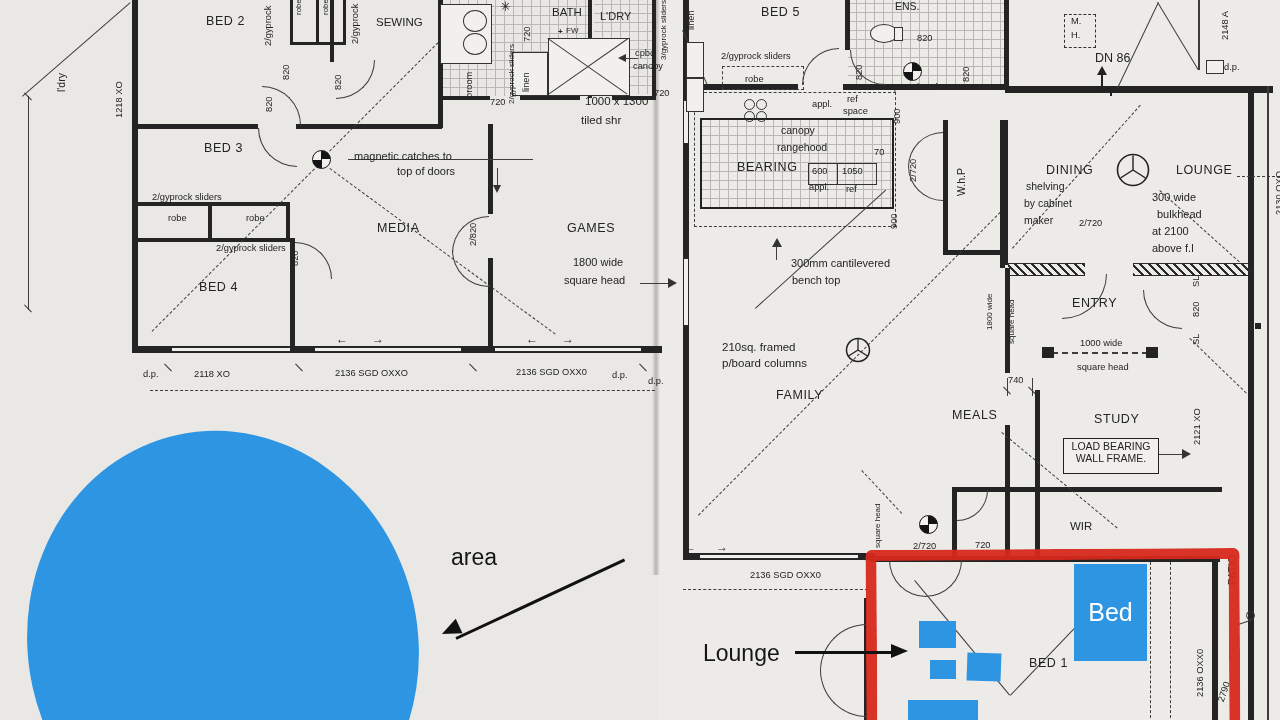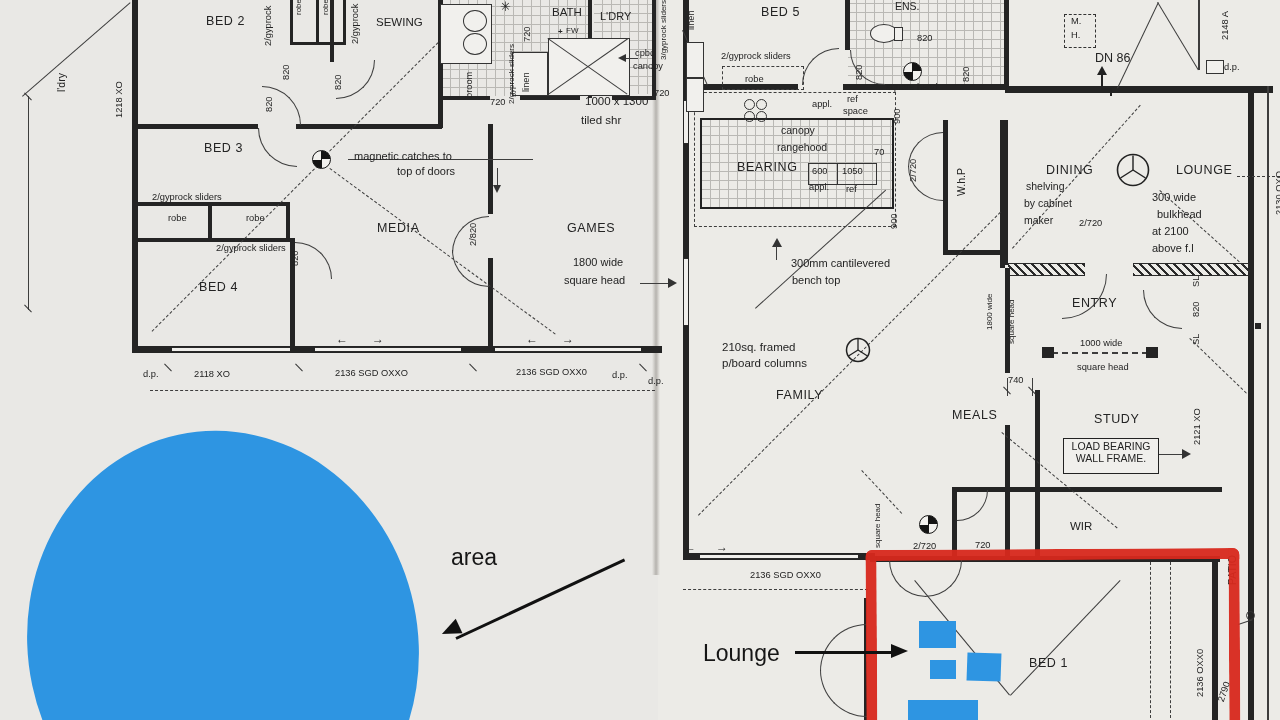--- a/index.html
+++ b/index.html
@@ -347,20 +347,23 @@
   <span class="lbl v s" style="left:854px;top:80px;">820</span>
   <span class="lbl v s" style="left:961px;top:82px;">820</span>
   <span class="lbl v s" style="left:892px;top:124px;">900</span>
   <span class="lbl v s" style="left:889px;top:229px;">900</span>
   <span class="lbl v s" style="left:908px;top:182px;">2/720</span>
 
   <div class="abs" style="left:28px;top:430px;width:390px;height:430px;background:#2e95e2;border-radius:50%;transform:rotate(-12deg);"></div>
 
   <div class="abs" style="left:866px;top:549px;width:352px;height:200px;border:11px solid #d8291d;border-bottom:none;border-radius:7px 7px 0 0;opacity:.95;transform:rotate(-0.3deg);"></div>
 
+  <div class="blue" style="left:1074px;top:564px;width:73px;height:97px;display:flex;align-items:center;justify-content:center;">
+    <span style="color:#fff;font-size:25px;">Bed</span>
+  </div>
   <div class="blue" style="left:919px;top:621px;width:37px;height:27px;"></div>
   <div class="blue" style="left:930px;top:660px;width:26px;height:19px;"></div>
   <div class="blue" style="left:967px;top:653px;width:34px;height:28px;transform:rotate(2deg);"></div>
   <div class="blue" style="left:908px;top:700px;width:70px;height:22px;"></div>
 
   <span class="ann" style="left:434px;top:544px;margin-left:17px;">area</span>
   <i class="annline" style="left:456px;top:637px;width:186px;transform:rotate(-25deg);"></i>
   <i class="tri" style="left:441px;top:622px;border-top:8px solid transparent;border-bottom:8px solid transparent;border-right:19px solid #111;transform:rotate(-25deg);"></i>
   <span class="ann" style="left:703px;top:640px;">Lounge</span>
   <i class="annline" style="left:795px;top:651px;width:98px;"></i>

